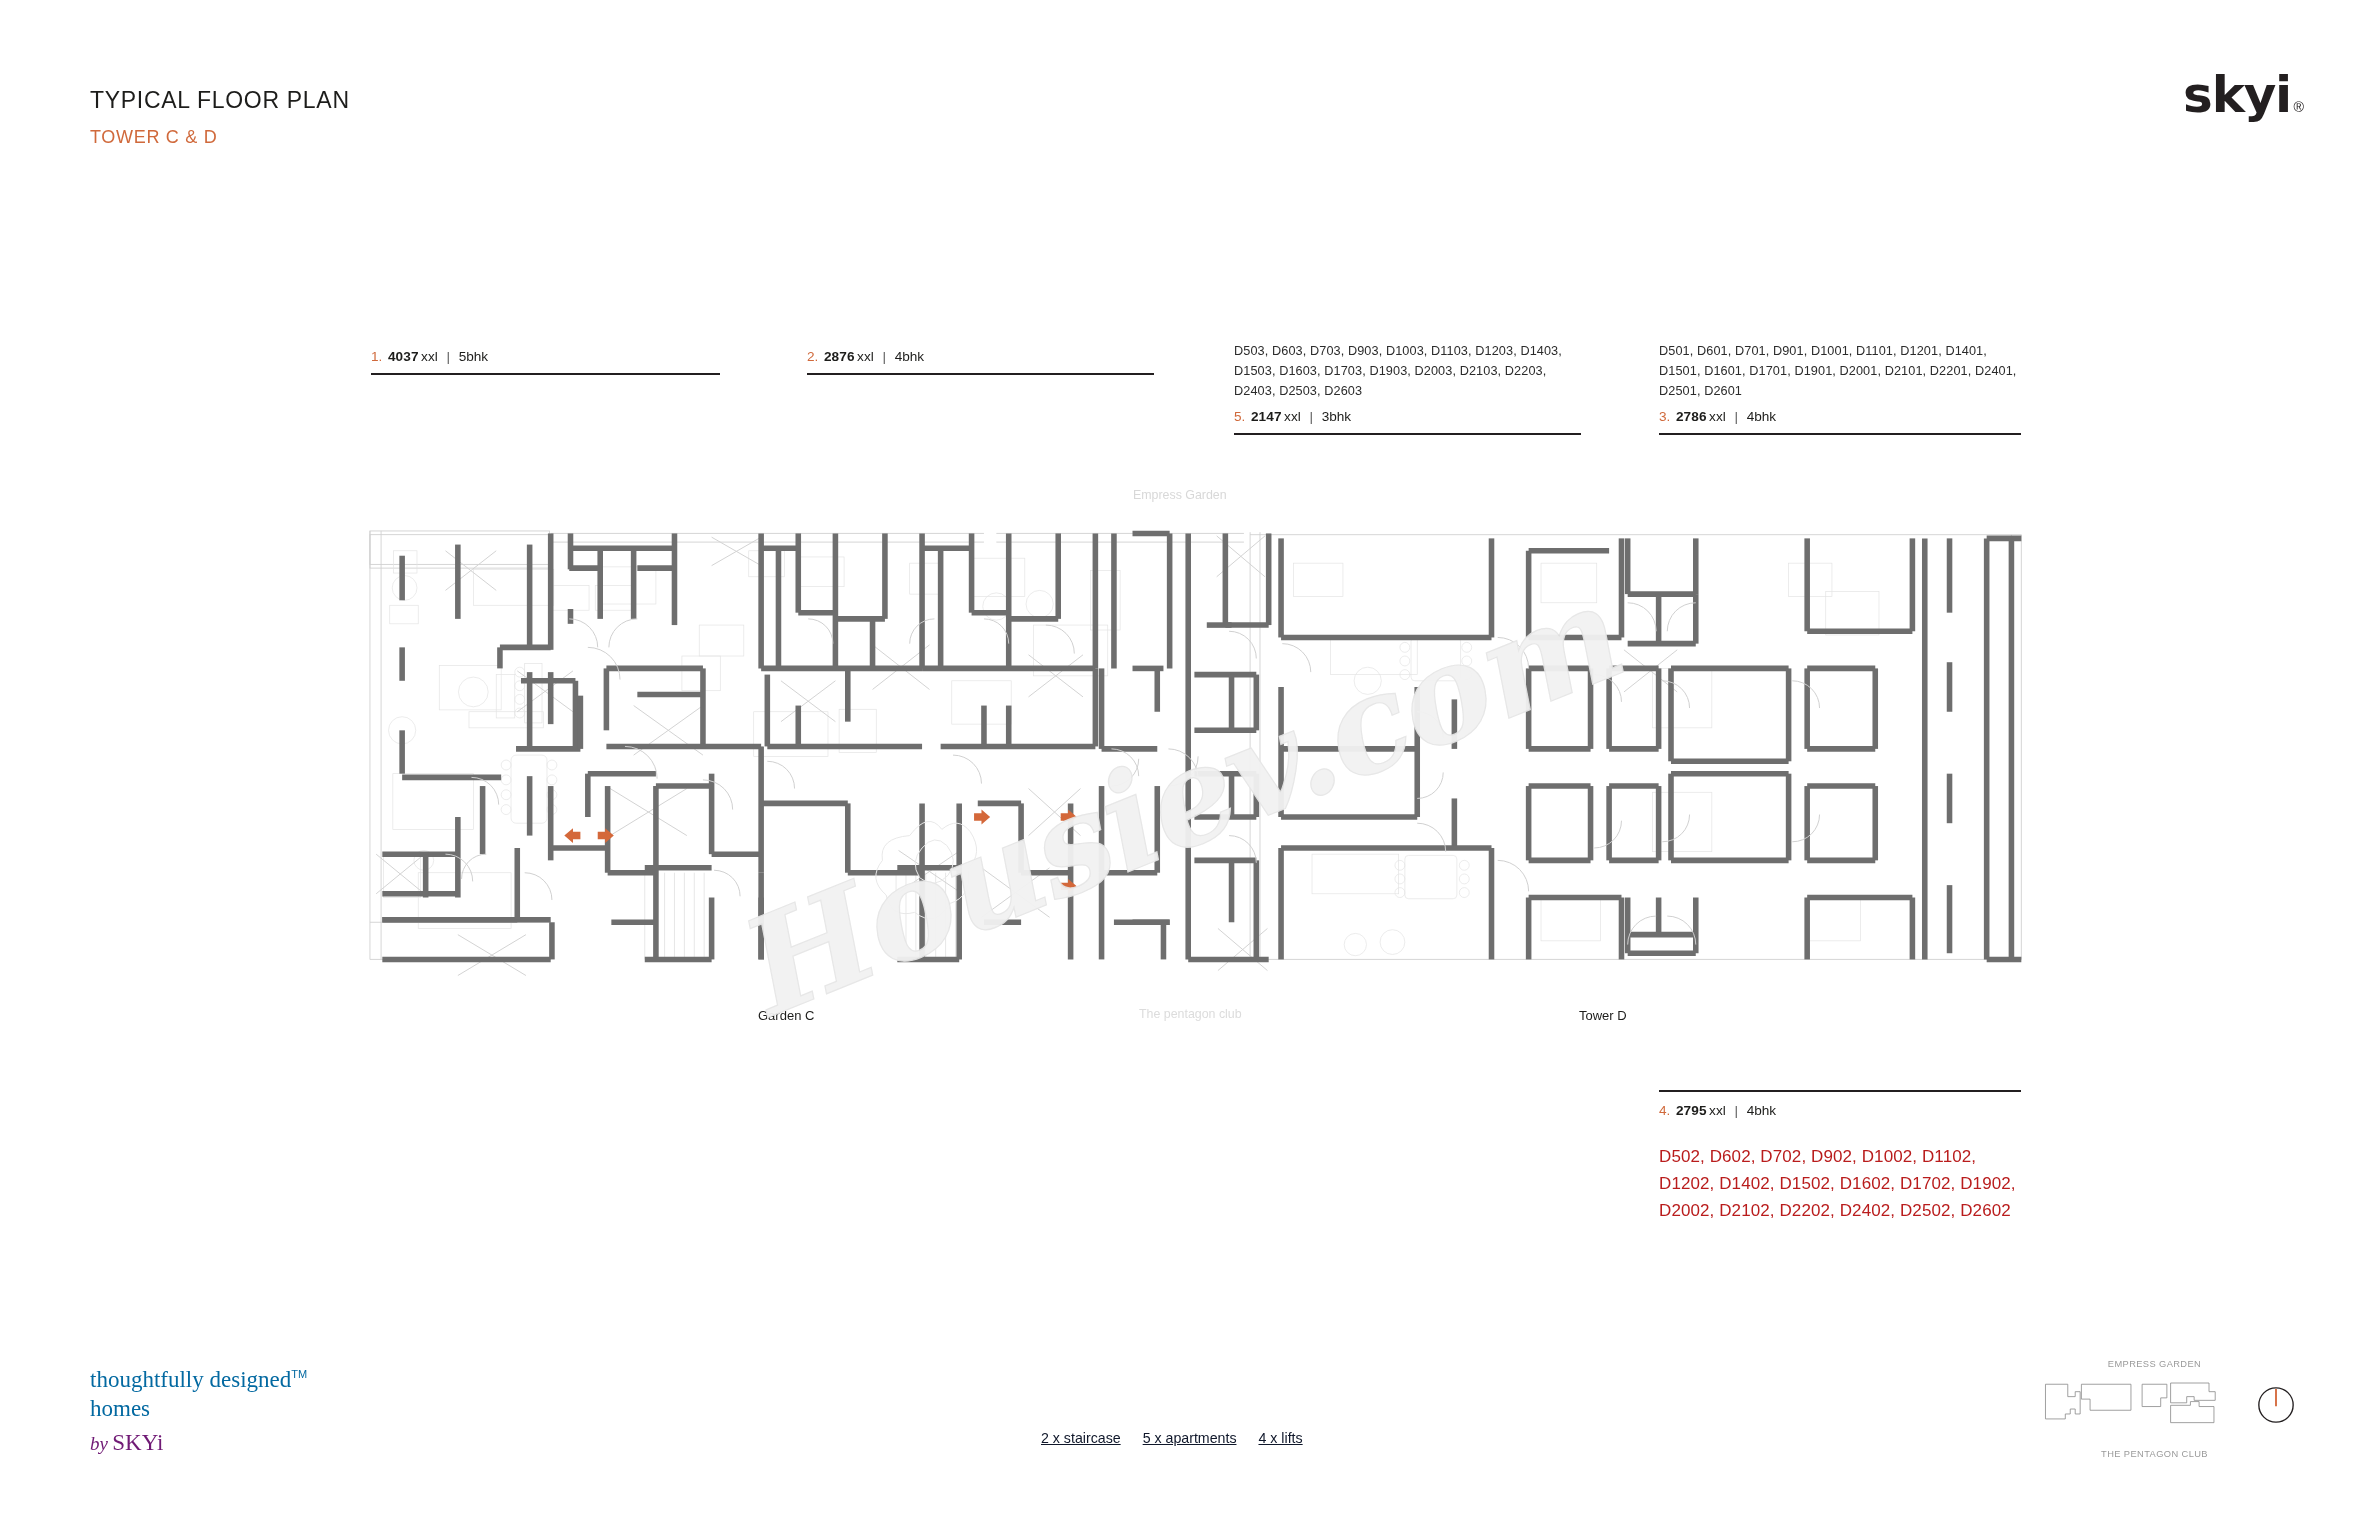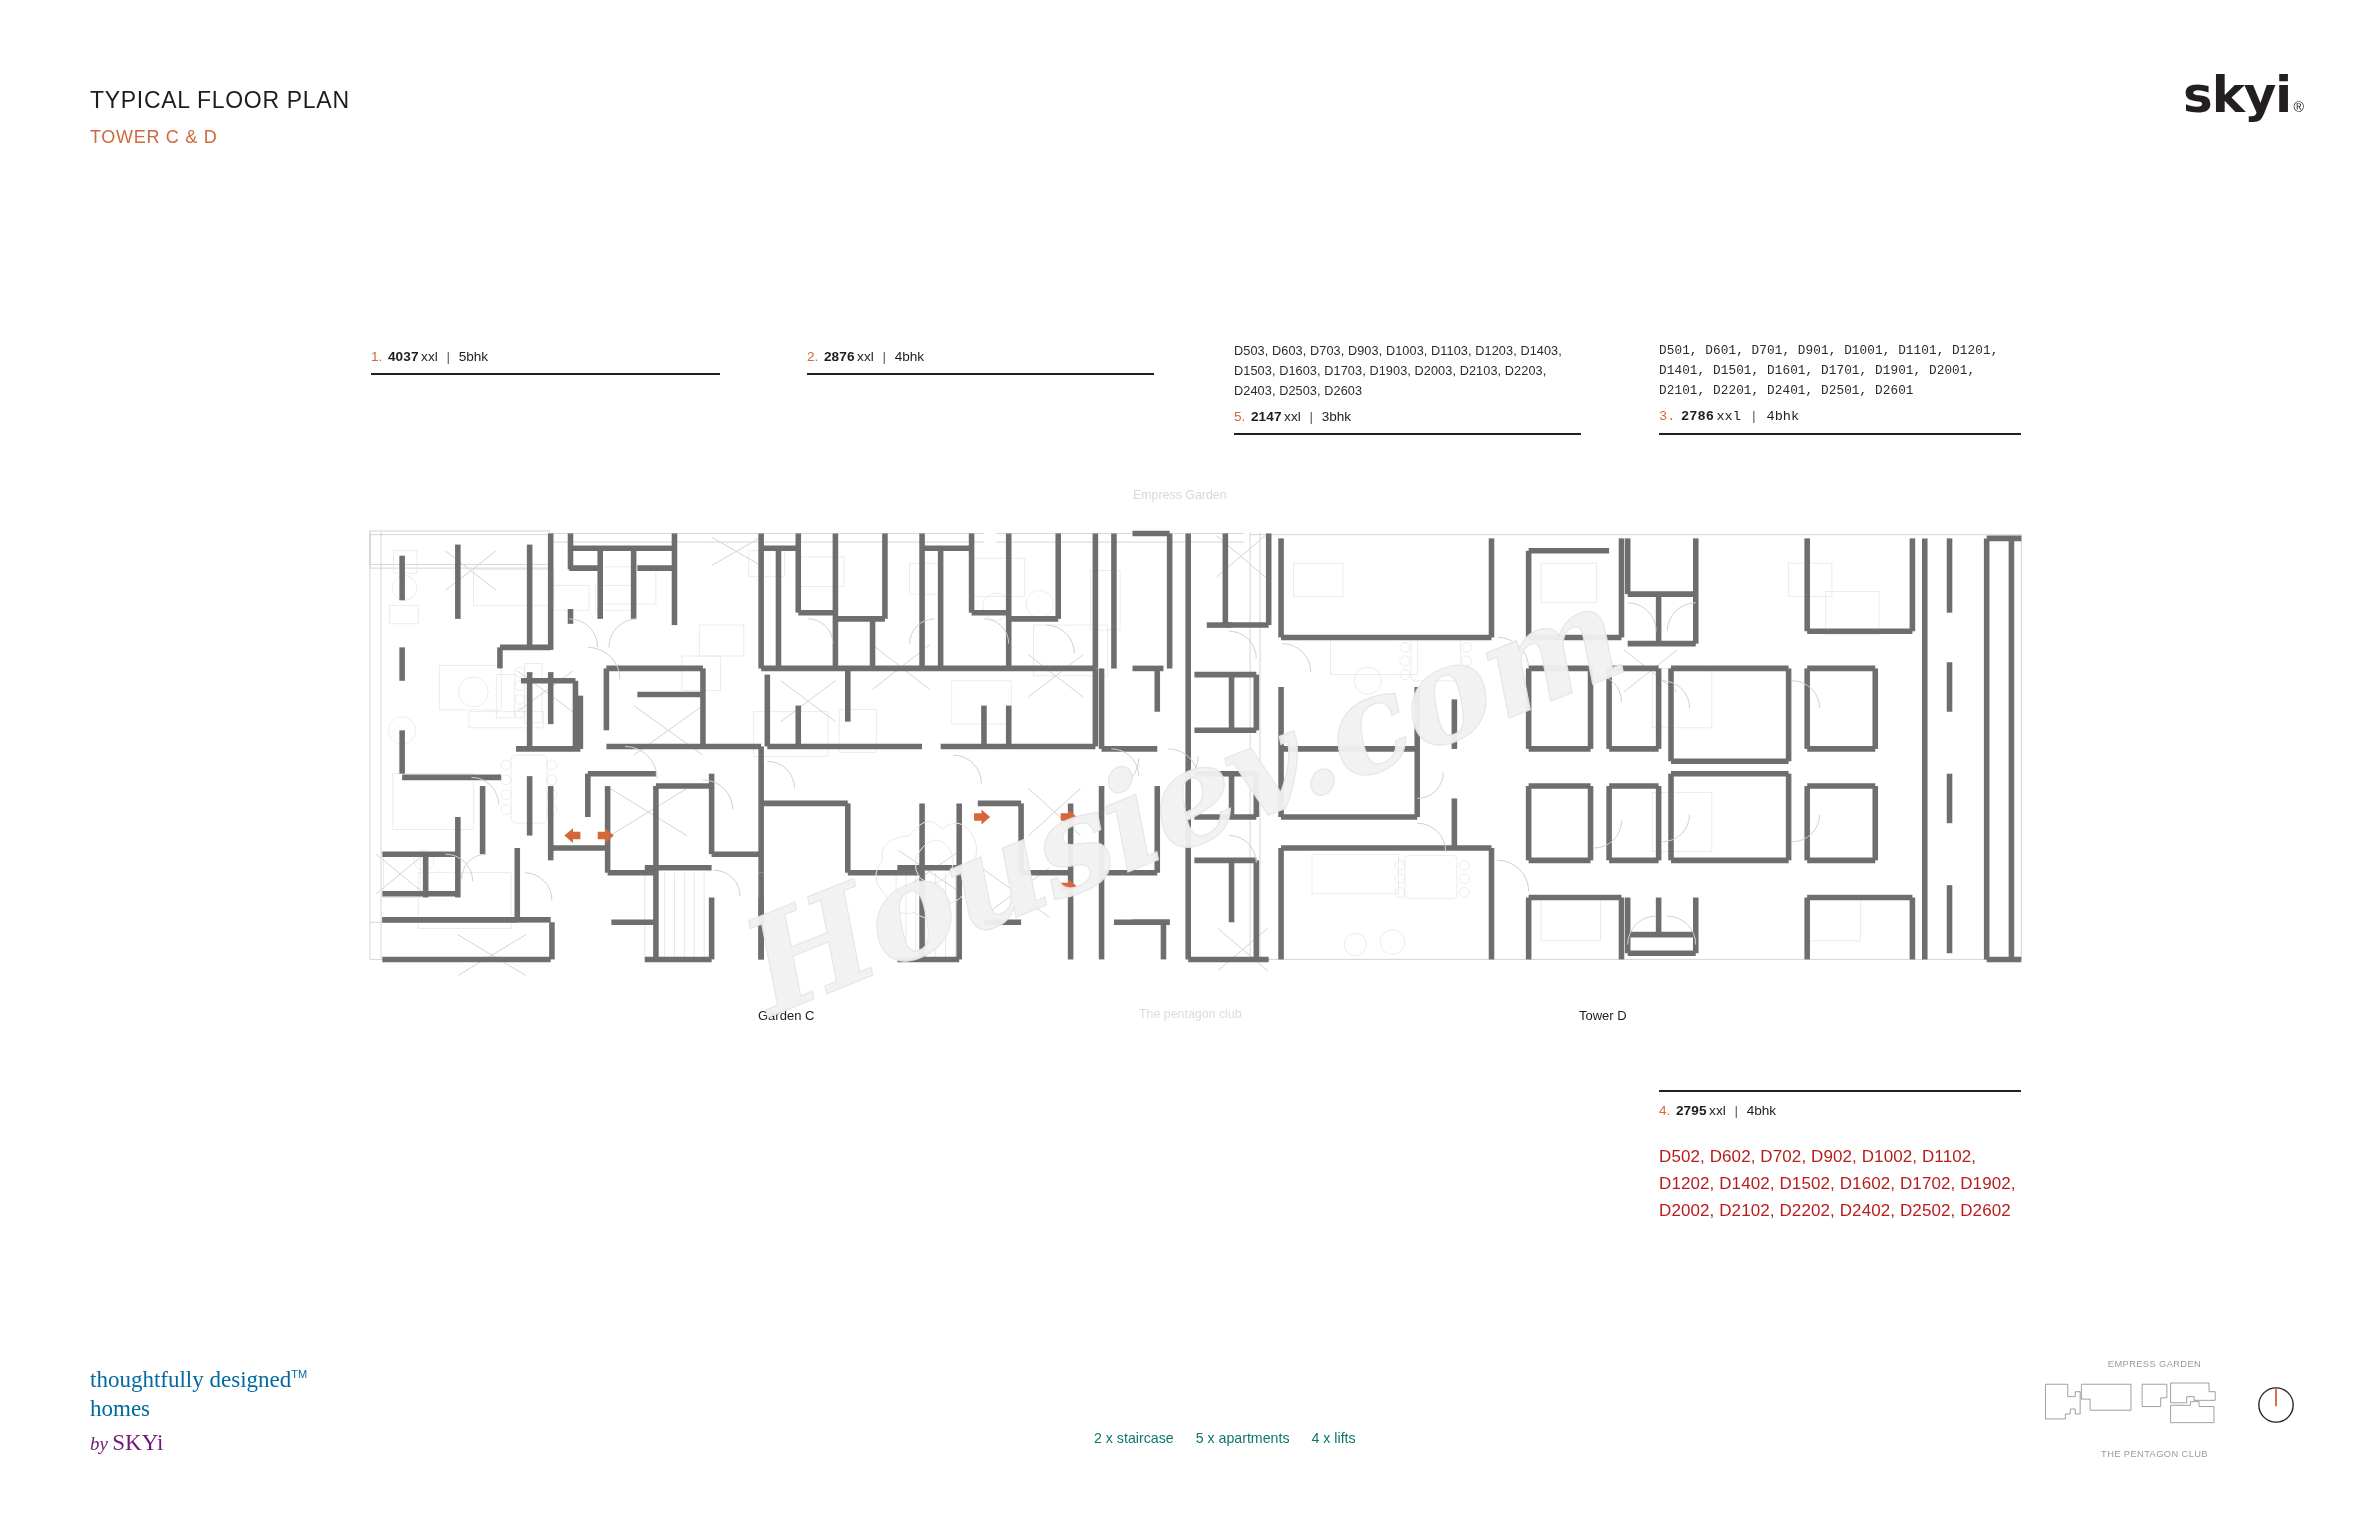--- a/index.html
+++ b/index.html
@@ -101,21 +101,21 @@
   }
   .legend-block .rule {
     margin-top: 8.7px;
     height: 1.9px;
     background: #231f20;
   }
 
   #legend-1 { left: 371px;  width: 349px; }
   #legend-2 { left: 807px; width: 347px; }
   #legend-3 { left: 1234px; width: 347px; }
-  #legend-4 { left: 1659px; width: 362px; font-family: Liberation Mono, monospace; }
+  #legend-4 { left: 1659px; width: 362px; }
 
   
   #legend-5 {
     position: absolute;
     left: 1659px;
     top: 1090px;
     width: 362px;
   }
   #legend-5 .rule {
     height: 1.9px;
@@ -235,25 +235,26 @@
   }
   #by-line .by {
     font-style: italic;
     font-size: 19px;
     margin-right: 4.3px;
   }
 
   
   #unit-counts {
     position: absolute;
-    left: 1094px;
+    left: 1041px;
     top: 1430px;
     font-size: 14.2px;
-    color: #0f766e;
-    white-space: nowrap;
+    color: #0f172a;
+    white-space: nowrap;
+    text-decoration: underline;
   }
   #unit-counts span { margin-right: 22px; }
   #unit-counts span:last-child { margin-right: 0; }
 
   
   #key-plan {
     position: absolute;
     left: 2043px;
     top: 1359px;
     width: 223px;

